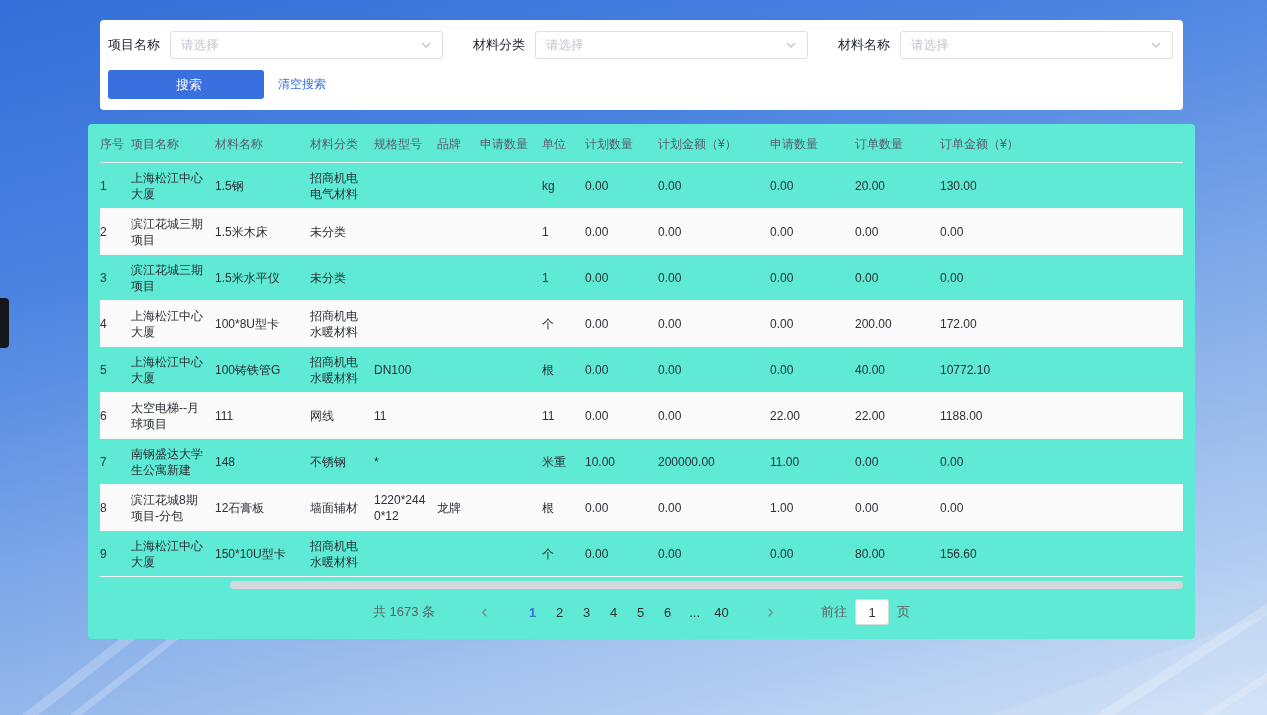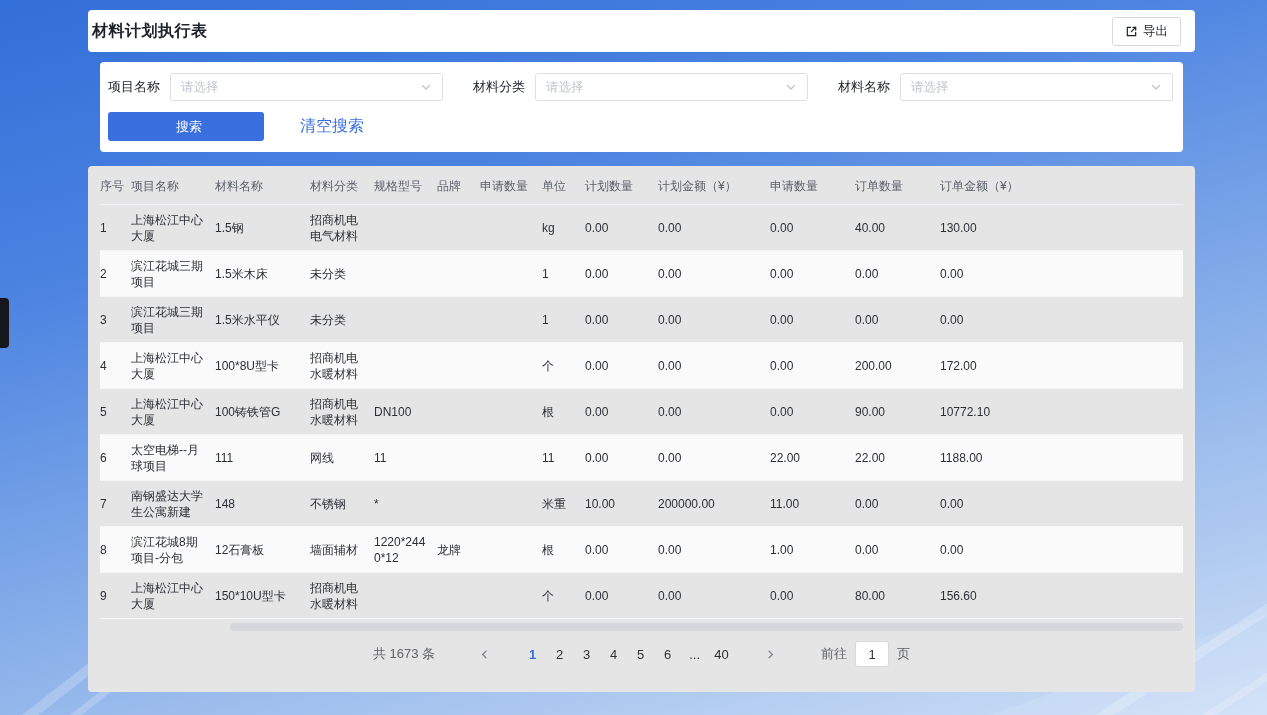--- a/index.html
+++ b/index.html
@@ -32,23 +32,23 @@
   .filter-card { margin:10px 12px 14px; background:#fff; border-radius:4px; padding:11px 10px 11px 8px; }
   .filter-row { display:flex; align-items:center; gap:30px; }
   .filter-group { display:flex; align-items:center; flex:1; }
   .filter-label { font-size:13px; color:#1d2129; margin-right:10px; white-space:nowrap; }
   .select { flex:1; height:28px; border:1px solid #dcdfe6; border-radius:3px; background:#fff;
     display:flex; align-items:center; justify-content:space-between; padding:12px 10px; cursor:pointer;font-family:Liberation Serif, serif; }
   .select .ph { font-size:12.5px; color:#c0c4cc; }
   .actions-row { margin-top:11px; display:flex; align-items:center; }
   .search-btn { width:156px; height:29px; background:var(--accent); color:#fff; border:none;
     border-radius:3px; font-size:13px; cursor:pointer; font-family:inherit;padding-left:6px; }
-  .clear-link { margin-left:36px; font-size:16px; color:var(--accent); cursor:pointer; }
-
-  .table-card { background:#e5e5e5; border-radius:4px; padding:0 12px 17px; }
+  .clear-link { margin-left:14px; font-size:12px; color:var(--accent); cursor:pointer; }
+
+  .table-card { background:#5eead4; border-radius:4px; padding:0 12px 6px; }
   table { width:100%; border-collapse:collapse; table-layout:fixed; font-size:12px; }
   th { text-align:left; color:#595f6b; font-weight:500; padding:12px 8px 9px 0;
     border-bottom:1px solid #edf0f4; white-space:nowrap; overflow:hidden; }
   td { color:#2b2f36; padding:6px 8px 6px 0; height:46px; line-height:16px;
     vertical-align:middle; word-break:break-all; border-bottom:1px solid #f5f6f8; }
   tbody tr:nth-child(even) { background:#fafafa; }
 
   .hscrollbar { height:8px; margin:4px 0 2px; position:relative; }
   .hscrollbar .thumb { position:absolute; left:12%; width:88%; height:8px;
     background:#d4d7dc; border-radius:4px; cursor:pointer; }
@@ -79,33 +79,20 @@
 <div class="deco" id="deco1"></div>
 <div class="deco" id="deco2"></div>
 <div class="deco" id="deco3"></div>
 <div class="deco" id="deco4"></div>
 <div class="deco" id="deco5"></div>
 
 <div class="drawer-toggle"></div>
 
 <div class="content">
 
-  <div class="topbar">
-    <div class="page-title">材料计划执行表</div>
-    <button class="export-btn">
-      <span style="display:inline-flex;">
-        <svg width="13" height="13" viewBox="0 0 14 14" fill="none" stroke="#1d2129" stroke-width="1.3" stroke-linecap="round" stroke-linejoin="round">
-          <path d="M6 2.5 H2.5 V11.5 H11.5 V8"></path>
-          <path d="M8.5 2.5 H11.5 V5.5"></path>
-          <path d="M11.5 2.5 L6.8 7.2"></path>
-        </svg>
-      </span>
-      <span>导出</span>
-    </button>
-  </div>
 
   <div class="filter-card">
     <div class="filter-row">
       <div class="filter-group">
         <span class="filter-label">项目名称</span>
         <div class="select">
           <span class="ph">请选择</span>
           <span style="display:inline-flex;">
             <svg width="12" height="12" viewBox="0 0 12 12" fill="none" stroke="#c0c4cc" stroke-width="1.4" stroke-linecap="round">
                 <path d="M2.5 4.5 L6 8 L9.5 4.5"></path>
@@ -182,21 +169,21 @@
             <td>上海松江中心大厦</td>
             <td>1.5钢</td>
             <td>招商机电电气材料</td>
             <td></td>
             <td></td>
             <td></td>
             <td>kg</td>
             <td>0.00</td>
             <td>0.00</td>
             <td>0.00</td>
-            <td>40.00</td>
+            <td>20.00</td>
             <td>130.00</td>
           </tr>
           <tr>
             <td>2</td>
             <td>滨江花城三期项目</td>
             <td>1.5米木床</td>
             <td>未分类</td>
             <td></td>
             <td></td>
             <td></td>
@@ -242,21 +229,21 @@
             <td>上海松江中心大厦</td>
             <td>100铸铁管G</td>
             <td>招商机电水暖材料</td>
             <td>DN100</td>
             <td></td>
             <td></td>
             <td>根</td>
             <td>0.00</td>
             <td>0.00</td>
             <td>0.00</td>
-            <td>90.00</td>
+            <td>40.00</td>
             <td>10772.10</td>
           </tr>
           <tr>
             <td>6</td>
             <td>太空电梯--月球项目</td>
             <td>111</td>
             <td>网线</td>
             <td>11</td>
             <td></td>
             <td></td>

